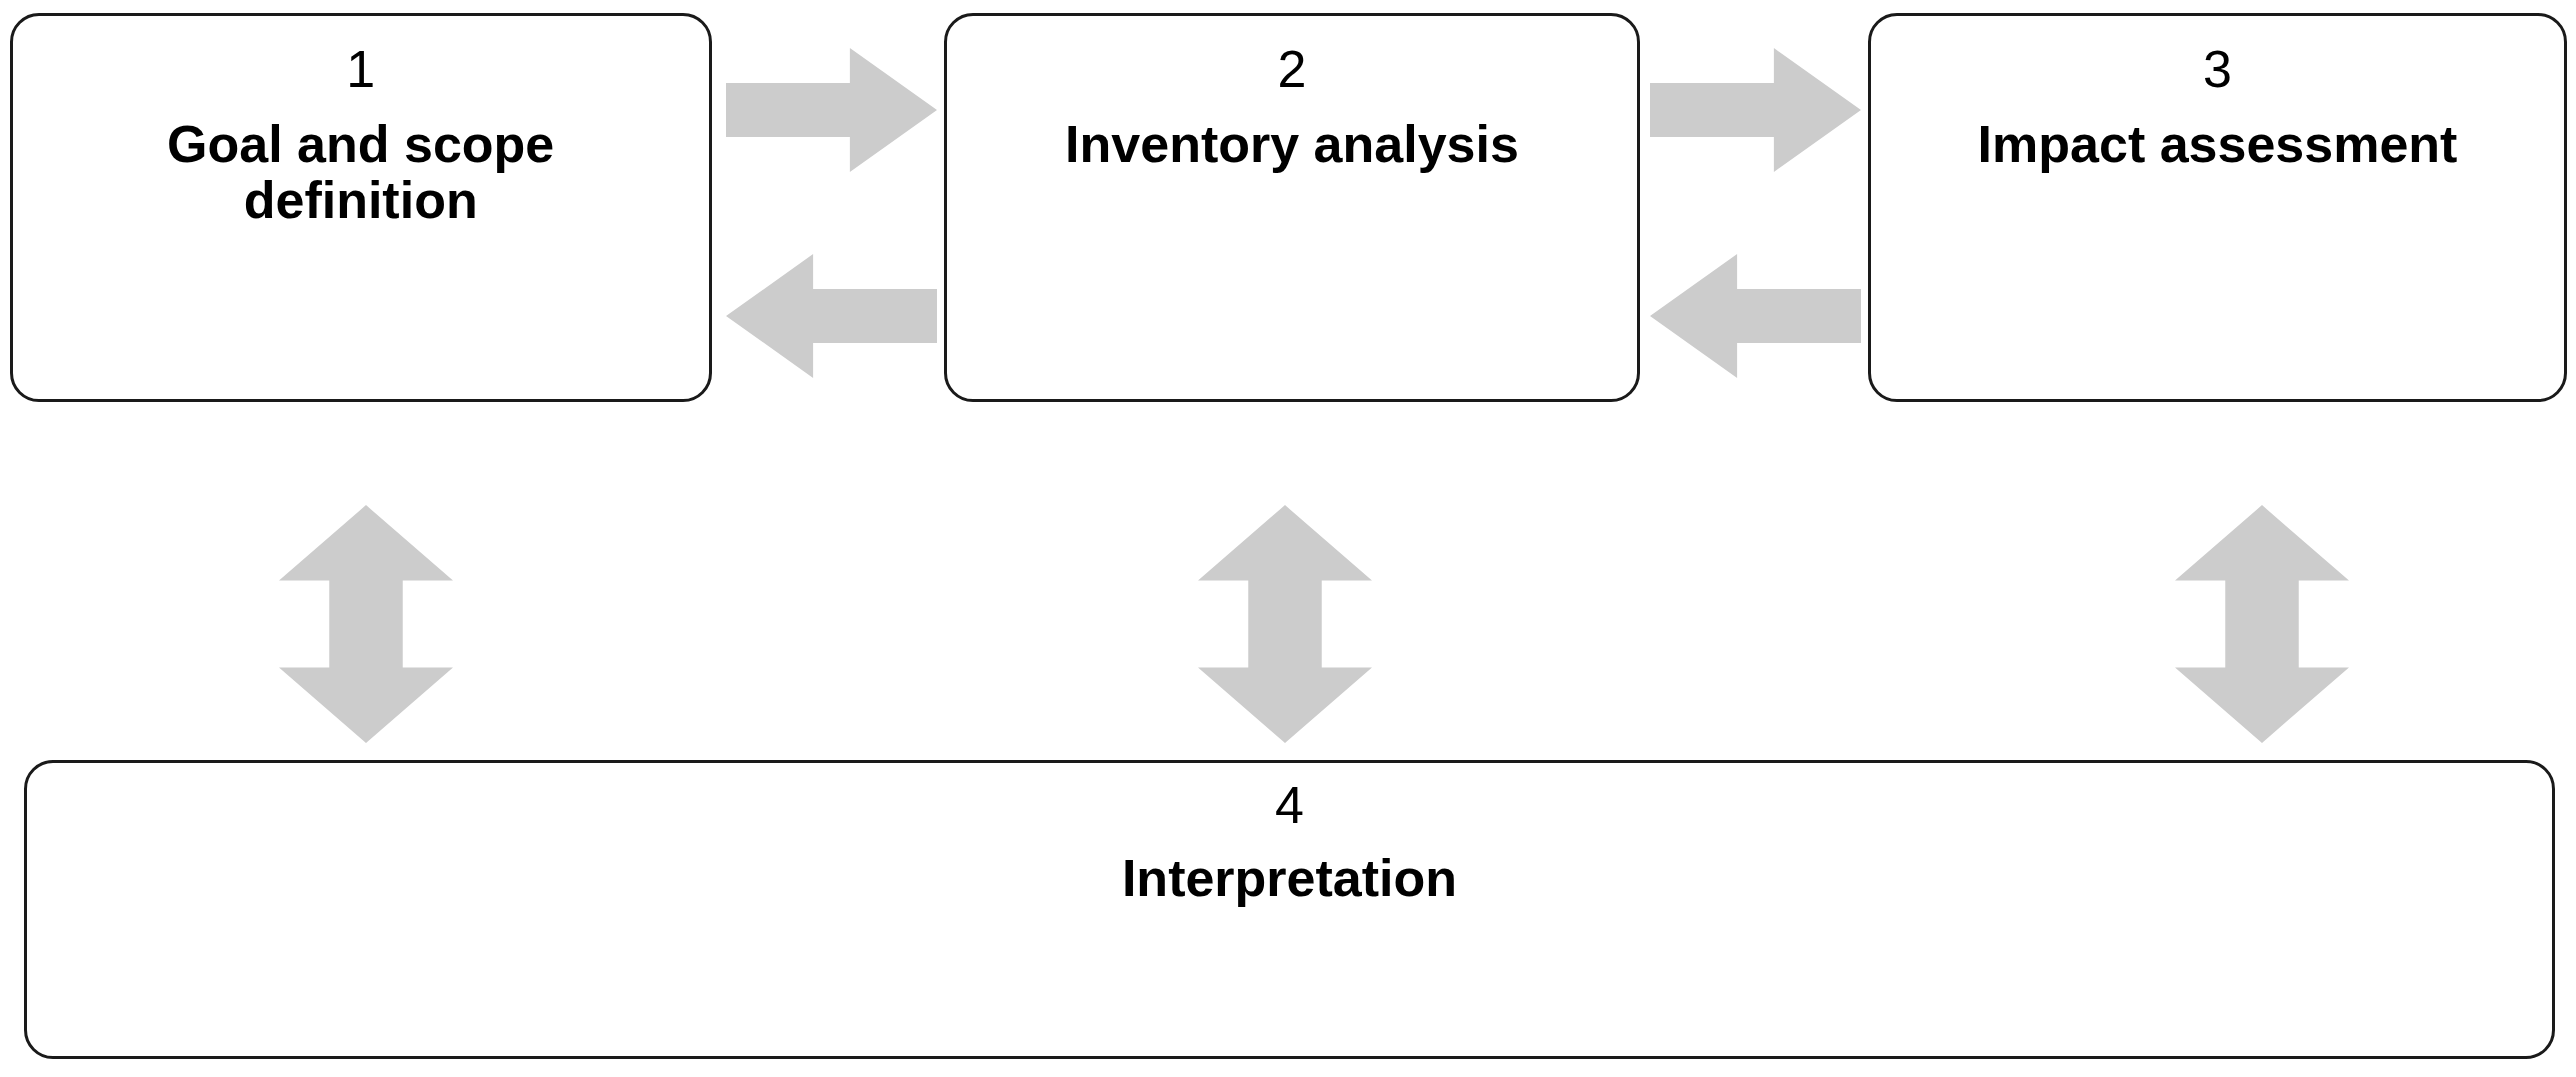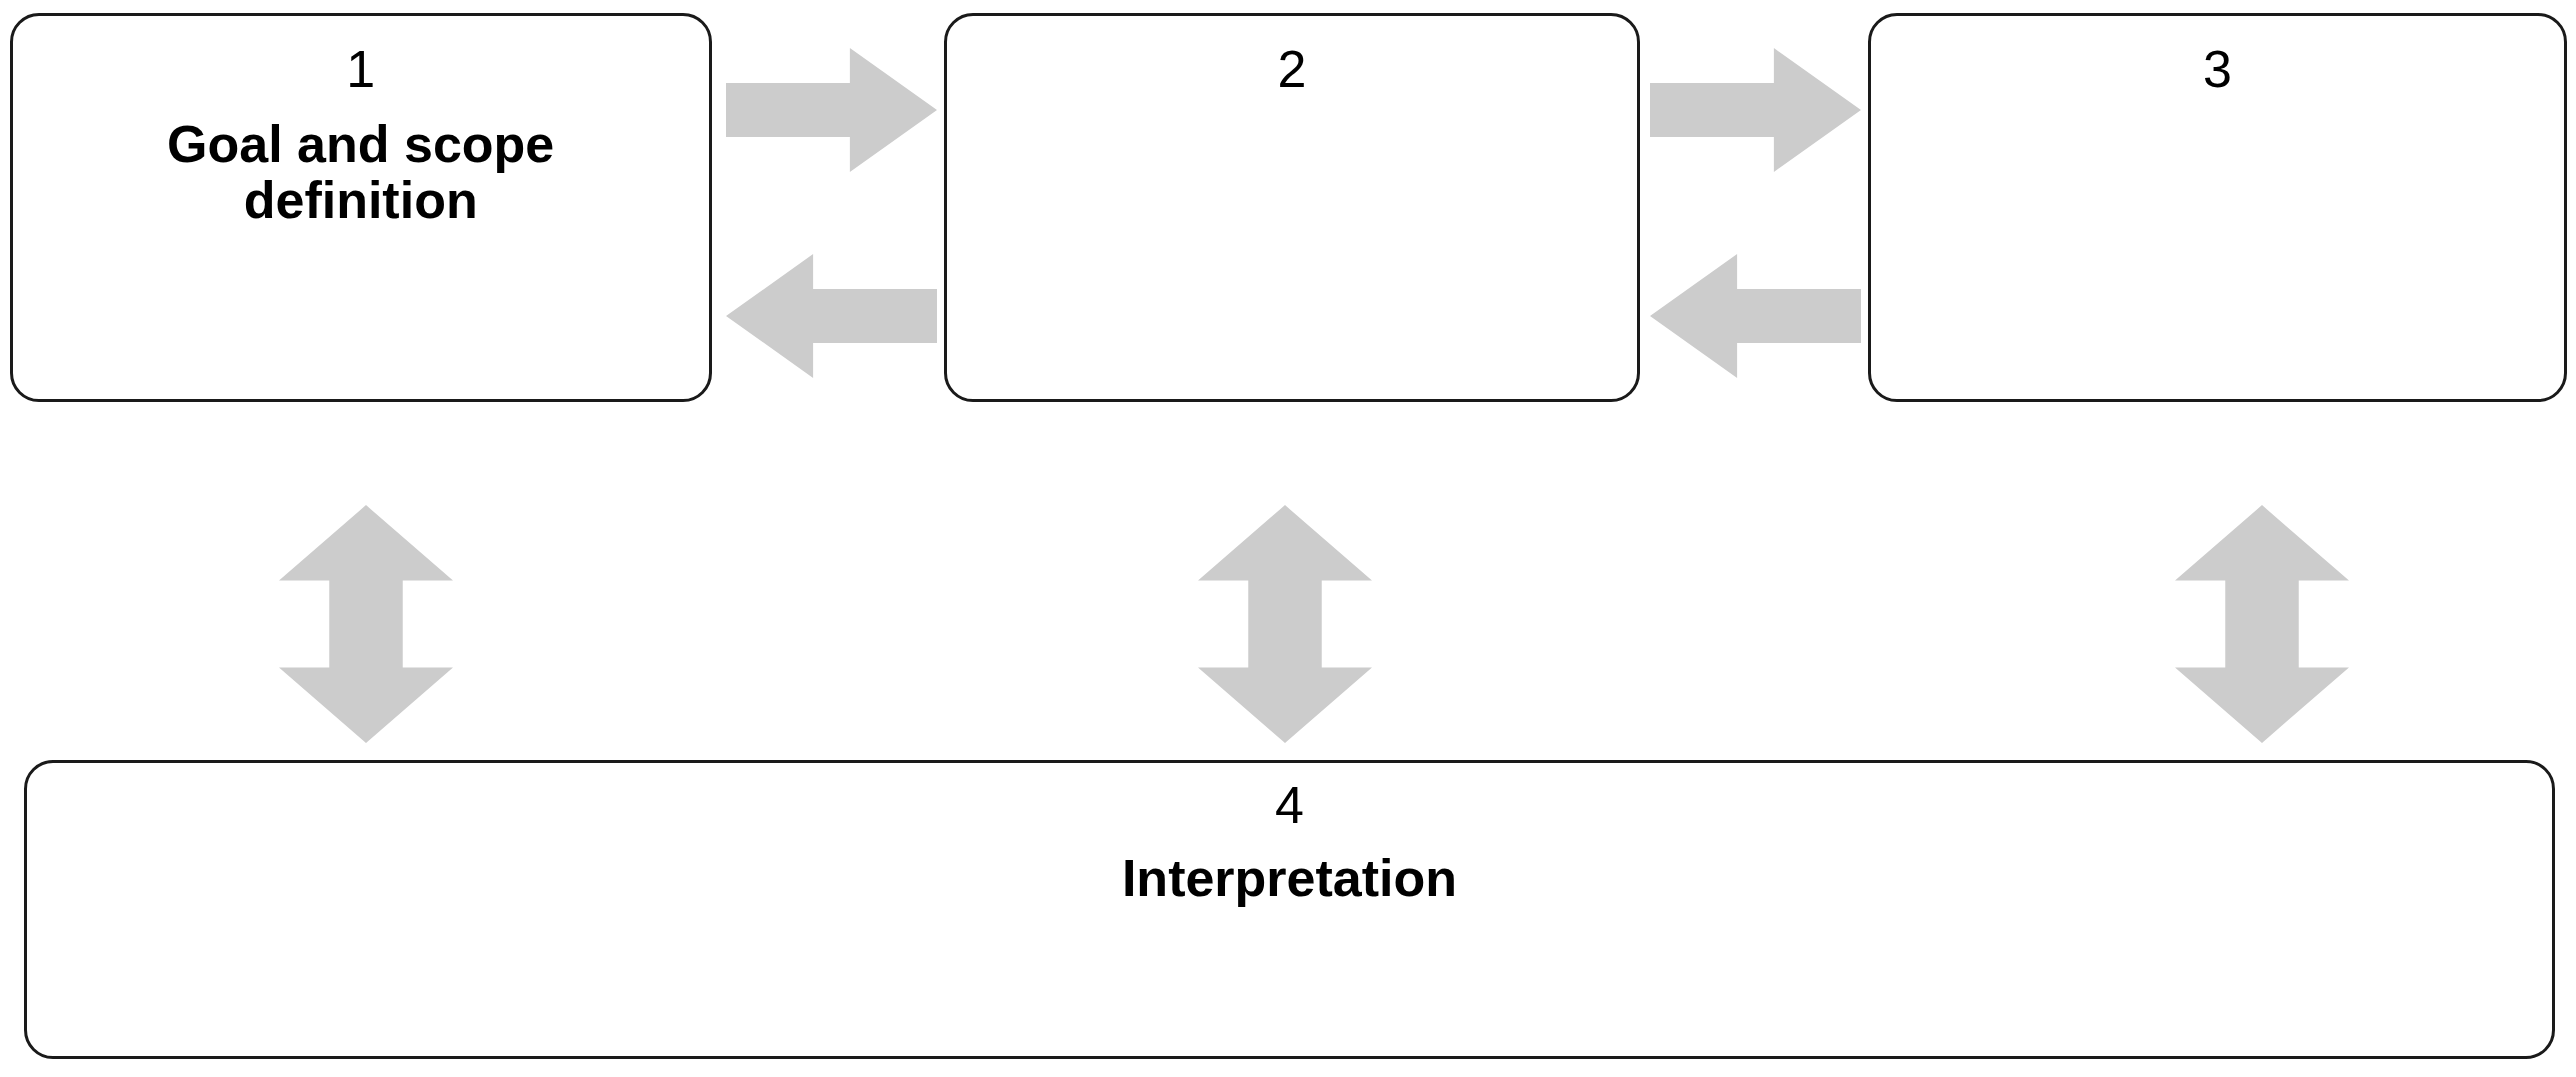--- a/index.html
+++ b/index.html
@@ -91,24 +91,26 @@
 <div id="stage">
 
   <div class="node-box" id="box-goal-scope">
     <div class="node-num">1</div>
     <div class="node-title">Goal and scope
 definition</div>
   </div>
 
   <div class="node-box" id="box-inventory">
     <div class="node-num">2</div>
+    <div class="node-title">Inventory analysis</div>
   </div>
 
   <div class="node-box" id="box-impact">
     <div class="node-num">3</div>
+    <div class="node-title">Impact assessment</div>
   </div>
 
   <div class="node-box" id="box-interpretation">
     <div class="node-num">4</div>
     <div class="node-title">Interpretation</div>
   </div>
 
   <div class="arrow" id="arrow-1-to-2">
     <svg viewBox="0 0 218 128" width="211" height="124" aria-hidden="true">
       <polygon points="0,36 128,36 128,0 218,64 128,128 128,92 0,92" fill="#cccccc"></polygon>

